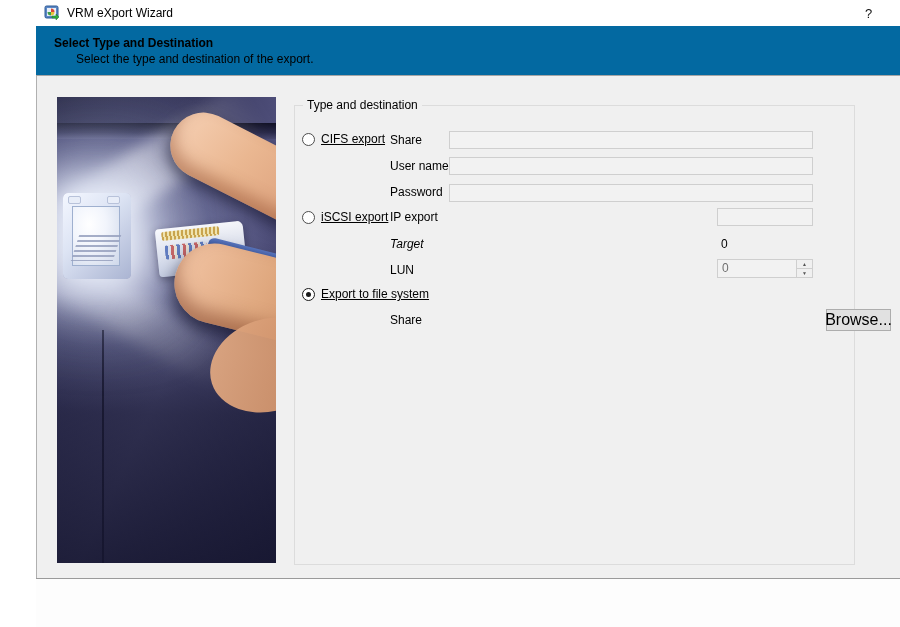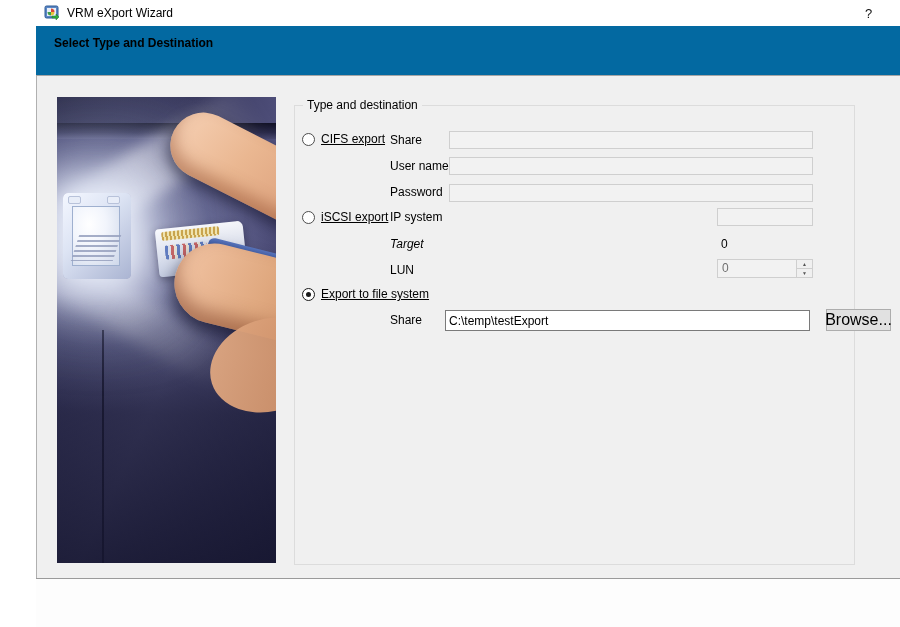--- a/index.html
+++ b/index.html
@@ -125,20 +125,21 @@
       </svg>
     </span>
     <span class="win-title">VRM eXport Wizard</span>
     <span class="tb-spacer"></span>
     <div class="tb-btn">?</div>
     <div class="tb-btn close">✕</div>
   </div>
 
   <div class="headerbar">
     <div class="h-title">Select Type and Destination</div>
+    <div class="h-sub">Select the type and destination of the export.</div>
   </div>
 
   <div class="photo">
     <div class="ph-base"></div>
     <div class="ph-topwall"></div>
     <div class="ph-groove"></div>
     <div class="ph-glow"></div>
     <div class="ph-beam1"></div>
     <div class="ph-beam2"></div>
     <div class="ph-bottomshade"></div>
@@ -171,39 +172,38 @@
     <input class="tfield" style="left: 154px; top: 25px; width: 364px;" disabled="" value="">
     <span class="lab" style="left:95px; top:53px;">User name</span>
     <input class="tfield" style="left: 154px; top: 51px; width: 364px;" disabled="" value="">
     <span class="lab" style="left:95px; top:79px;">Password</span>
     <input class="tfield" style="left: 154px; top: 78px; width: 364px;" disabled="" value="">
 
     <div class="radio" style="left:7px; top:105px;">
         <span class="rdot"></span>
       </div>
     <span class="rlabel" style="left:26px; top:104px;">iSCSI export</span>
-    <span class="lab" style="left:95px; top:104px;">IP system</span>
+    <span class="lab" style="left:95px; top:104px;">IP export</span>
     <input class="tfield" style="left: 422px; top: 102px; width: 96px;" disabled="" value="">
     <span class="lab" style="left:95px; top:131px;font-style:italic;">Target</span>
     <span class="static-val" style="left:426px; top:131px;">0</span>
     <span class="lab" style="left:95px; top:157px;">LUN</span>
     <div class="spinner">
       <span class="spin-val">0</span>
       <span class="spin-btns">
         <span class="spin-up">▲</span>
         <span class="spin-down">▼</span>
       </span>
     </div>
 
     <div class="radio checked" style="left:7px; top:182px;">
         <span class="rdot"></span>
       </div>
     <span class="rlabel" style="left:26px; top:181px;">Export to file system</span>
     <span class="lab" style="left:95px; top:207px;">Share</span>
-    <input class="path-input" style="left: 150px; top: 204px; width: 365px;" value="C:\temp\testExport">
     <div class="btn btn-browse">Browse...</div>
   </div>
 
   <div class="sep2"></div>
   <div class="footer">
     
     
     
   </div>
 

